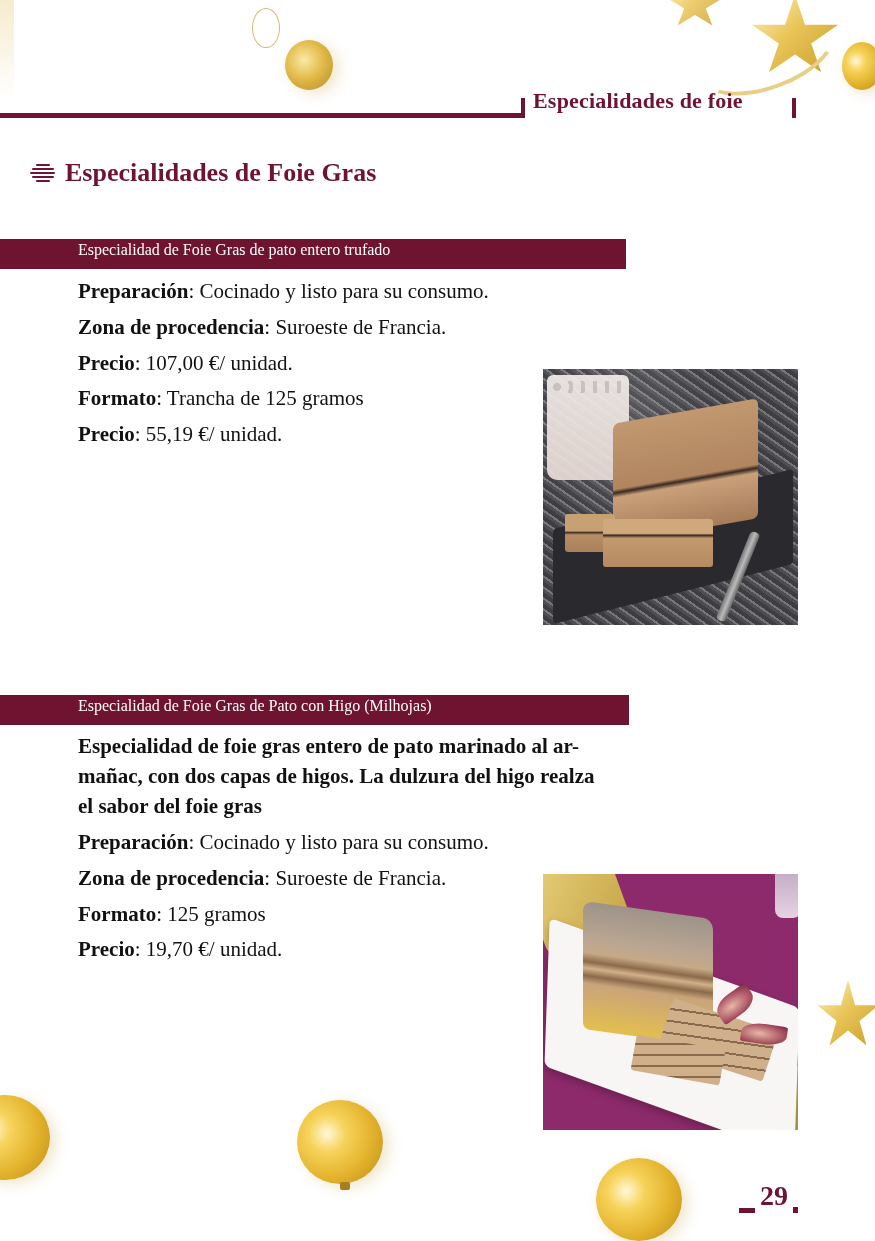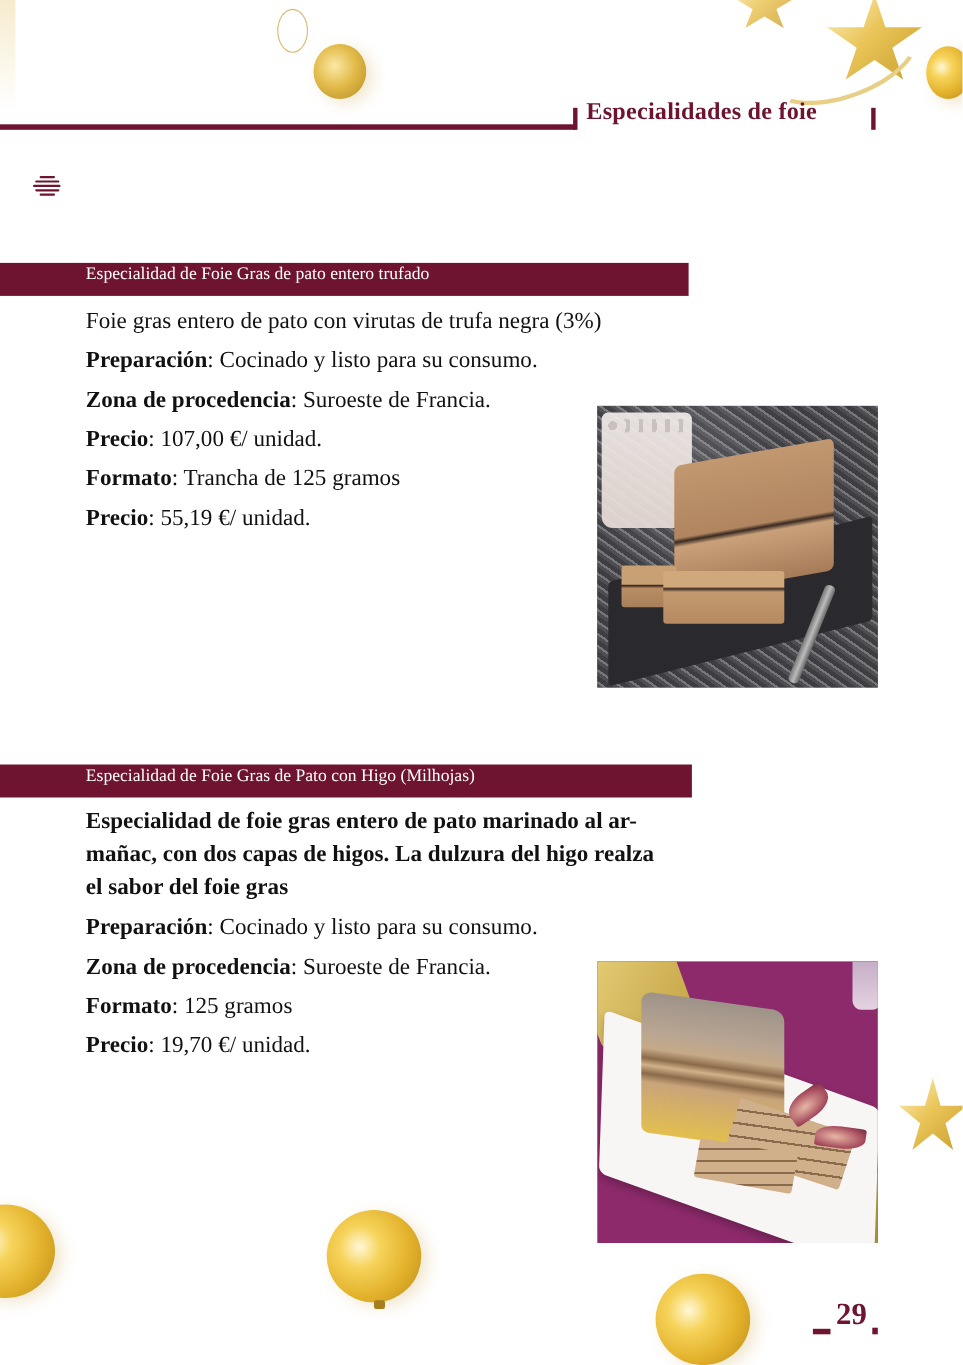--- a/index.html
+++ b/index.html
@@ -76,27 +76,27 @@
 <div class="header-tick-right"></div>
 
 <div class="section-title-wrap">
   <div class="logo-icon">
     <span style="top:2px;width:14px;left:6px;"></span>
     <span style="top:6px;width:22px;left:2px;"></span>
     <span style="top:10px;width:25px;"></span>
     <span style="top:14px;width:22px;left:2px;"></span>
     <span style="top:18px;width:14px;left:6px;"></span>
   </div>
+  <div class="section-title">Especialidades de Foie Gras</div>
 </div>
 
 <div class="band" style="top:239px;width:626px;">
   <div class="band-label">Especialidad de Foie Gras de pato entero trufado</div>
 </div>
 <div class="lines" style="top:274px;">
-  <div class="row">Foie gras entero de pato con virutas de trufa negra (3%)</div>
   <div class="row"><b>Preparación</b><span>: Cocinado y listo para su consumo.</span></div>
   <div class="row"><b>Zona de procedencia</b><span>: Suroeste de Francia.</span></div>
   <div class="row"><b>Precio</b><span>: 107,00 €/ unidad.</span></div>
   <div class="row"><b>Formato</b><span>: Trancha de 125 gramos</span></div>
   <div class="row"><b>Precio</b><span>: 55,19 €/ unidad.</span></div>
 </div>
 <div class="photo photo1">
 
   <div style="position:absolute;left:4px;top:6px;width:82px;height:105px;background:linear-gradient(180deg,#f2ecea,#e8dcd6);border-radius:6px 6px 10px 10px;opacity:.92;"></div>
   <div style="position:absolute;left:8px;top:12px;width:74px;height:12px;background:repeating-radial-gradient(circle at 6px 6px,#bdb4b0 0 4px,transparent 4px 12px);opacity:.7;"></div>

